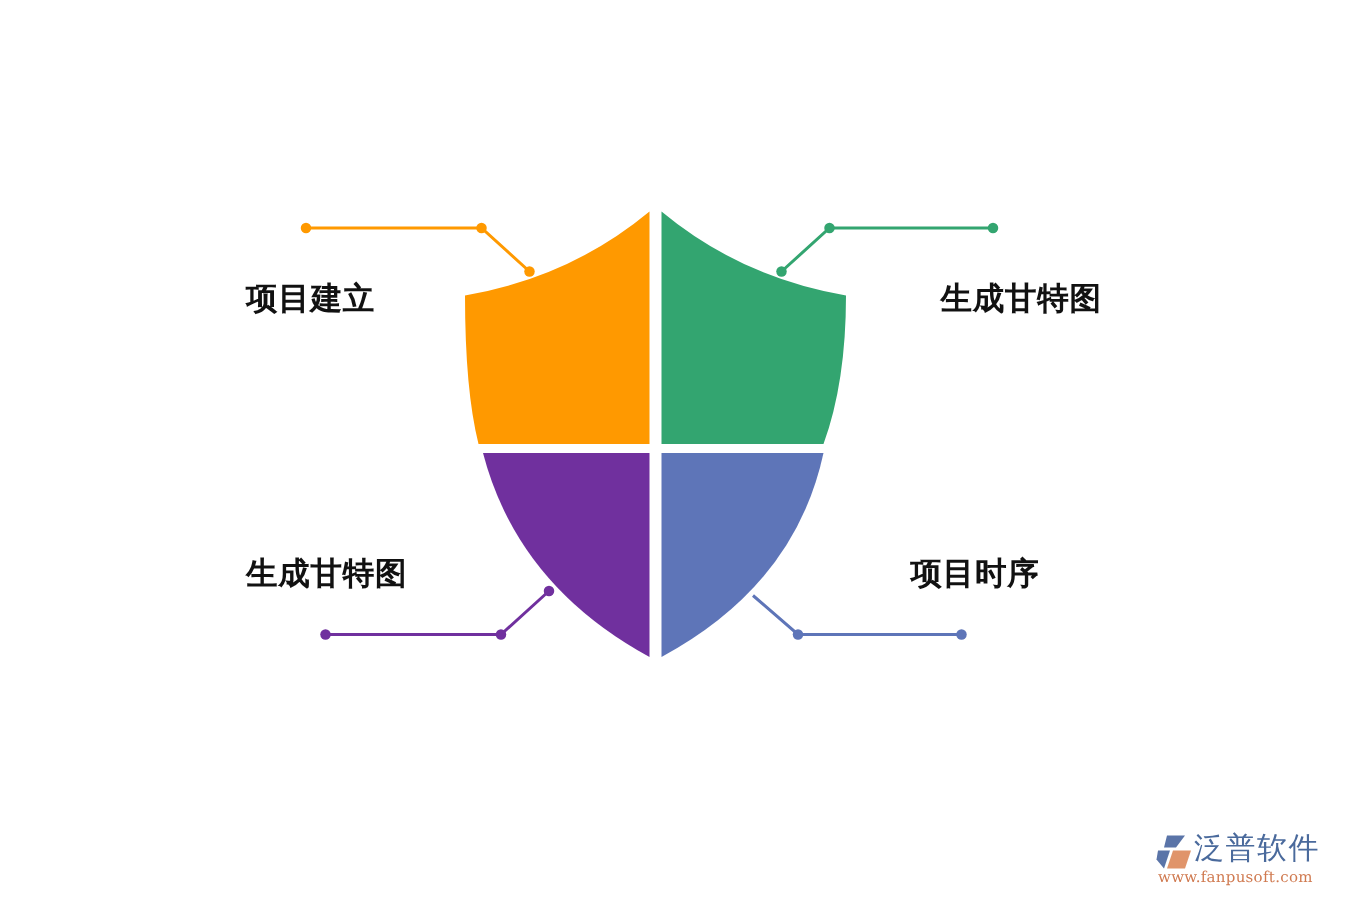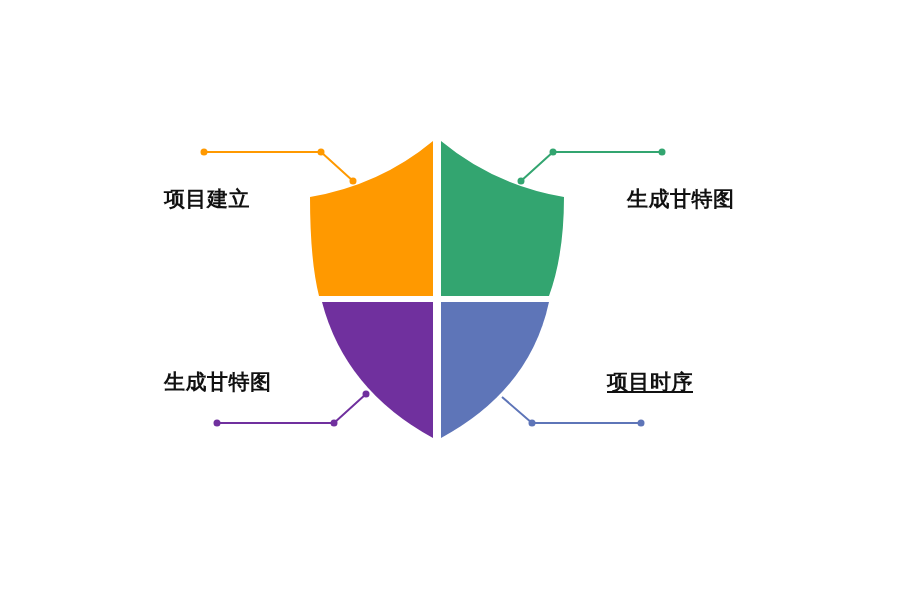--- a/index.html
+++ b/index.html
@@ -26,21 +26,21 @@
       font-size: 21px;
       font-weight: bold;
       color: #111111;
       white-space: nowrap;
       letter-spacing: 0.5px;
       line-height: 1;
     }
     .label.tl { left: 164px; top: 189px; }
     .label.tr { left: 595px; top: 189px; margin-left: 32px; }
     .label.bl { left: 164px; top: 372px; }
-    .label.br { left: 607px; top: 372px; text-decoration: underline; }
+    .label.br { left: 607px; top: 372px; }
 
     .watermark {
       position: absolute;
       left: 768px;
       top: 552px;
       width: 128px;
       height: 44px;
     }
     .wm-logo {
       position: absolute;
@@ -110,13 +110,22 @@
       <circle cx="532" cy="423" r="3.5" fill="#5E75B8"></circle>
       <circle cx="641" cy="423" r="3.5" fill="#5E75B8"></circle>
     </g>
   </svg>
 
   <div class="label tl">项目建立</div>
   <div class="label tr">生成甘特图</div>
   <div class="label bl">生成甘特图</div>
   <div class="label br">项目时序</div>
 
+  <div class="watermark">
+    <svg class="wm-logo" viewBox="0 0 26 26">
+      <path d="M8,2 L20,2 L14,10 L6,10 Z" fill="#5a74a8"></path>
+      <path d="M2,12 L10,12 L6,24 L1,18 Z" fill="#5a74a8"></path>
+      <path d="M12,12 L24,12 L20,24 L8,24 Z" fill="#e0946a"></path>
+    </svg>
+    <span class="wm-name">泛普软件</span>
+    <span class="wm-url">www.fanpusoft.com</span>
+  </div>
 </div>
 
 </body></html>

